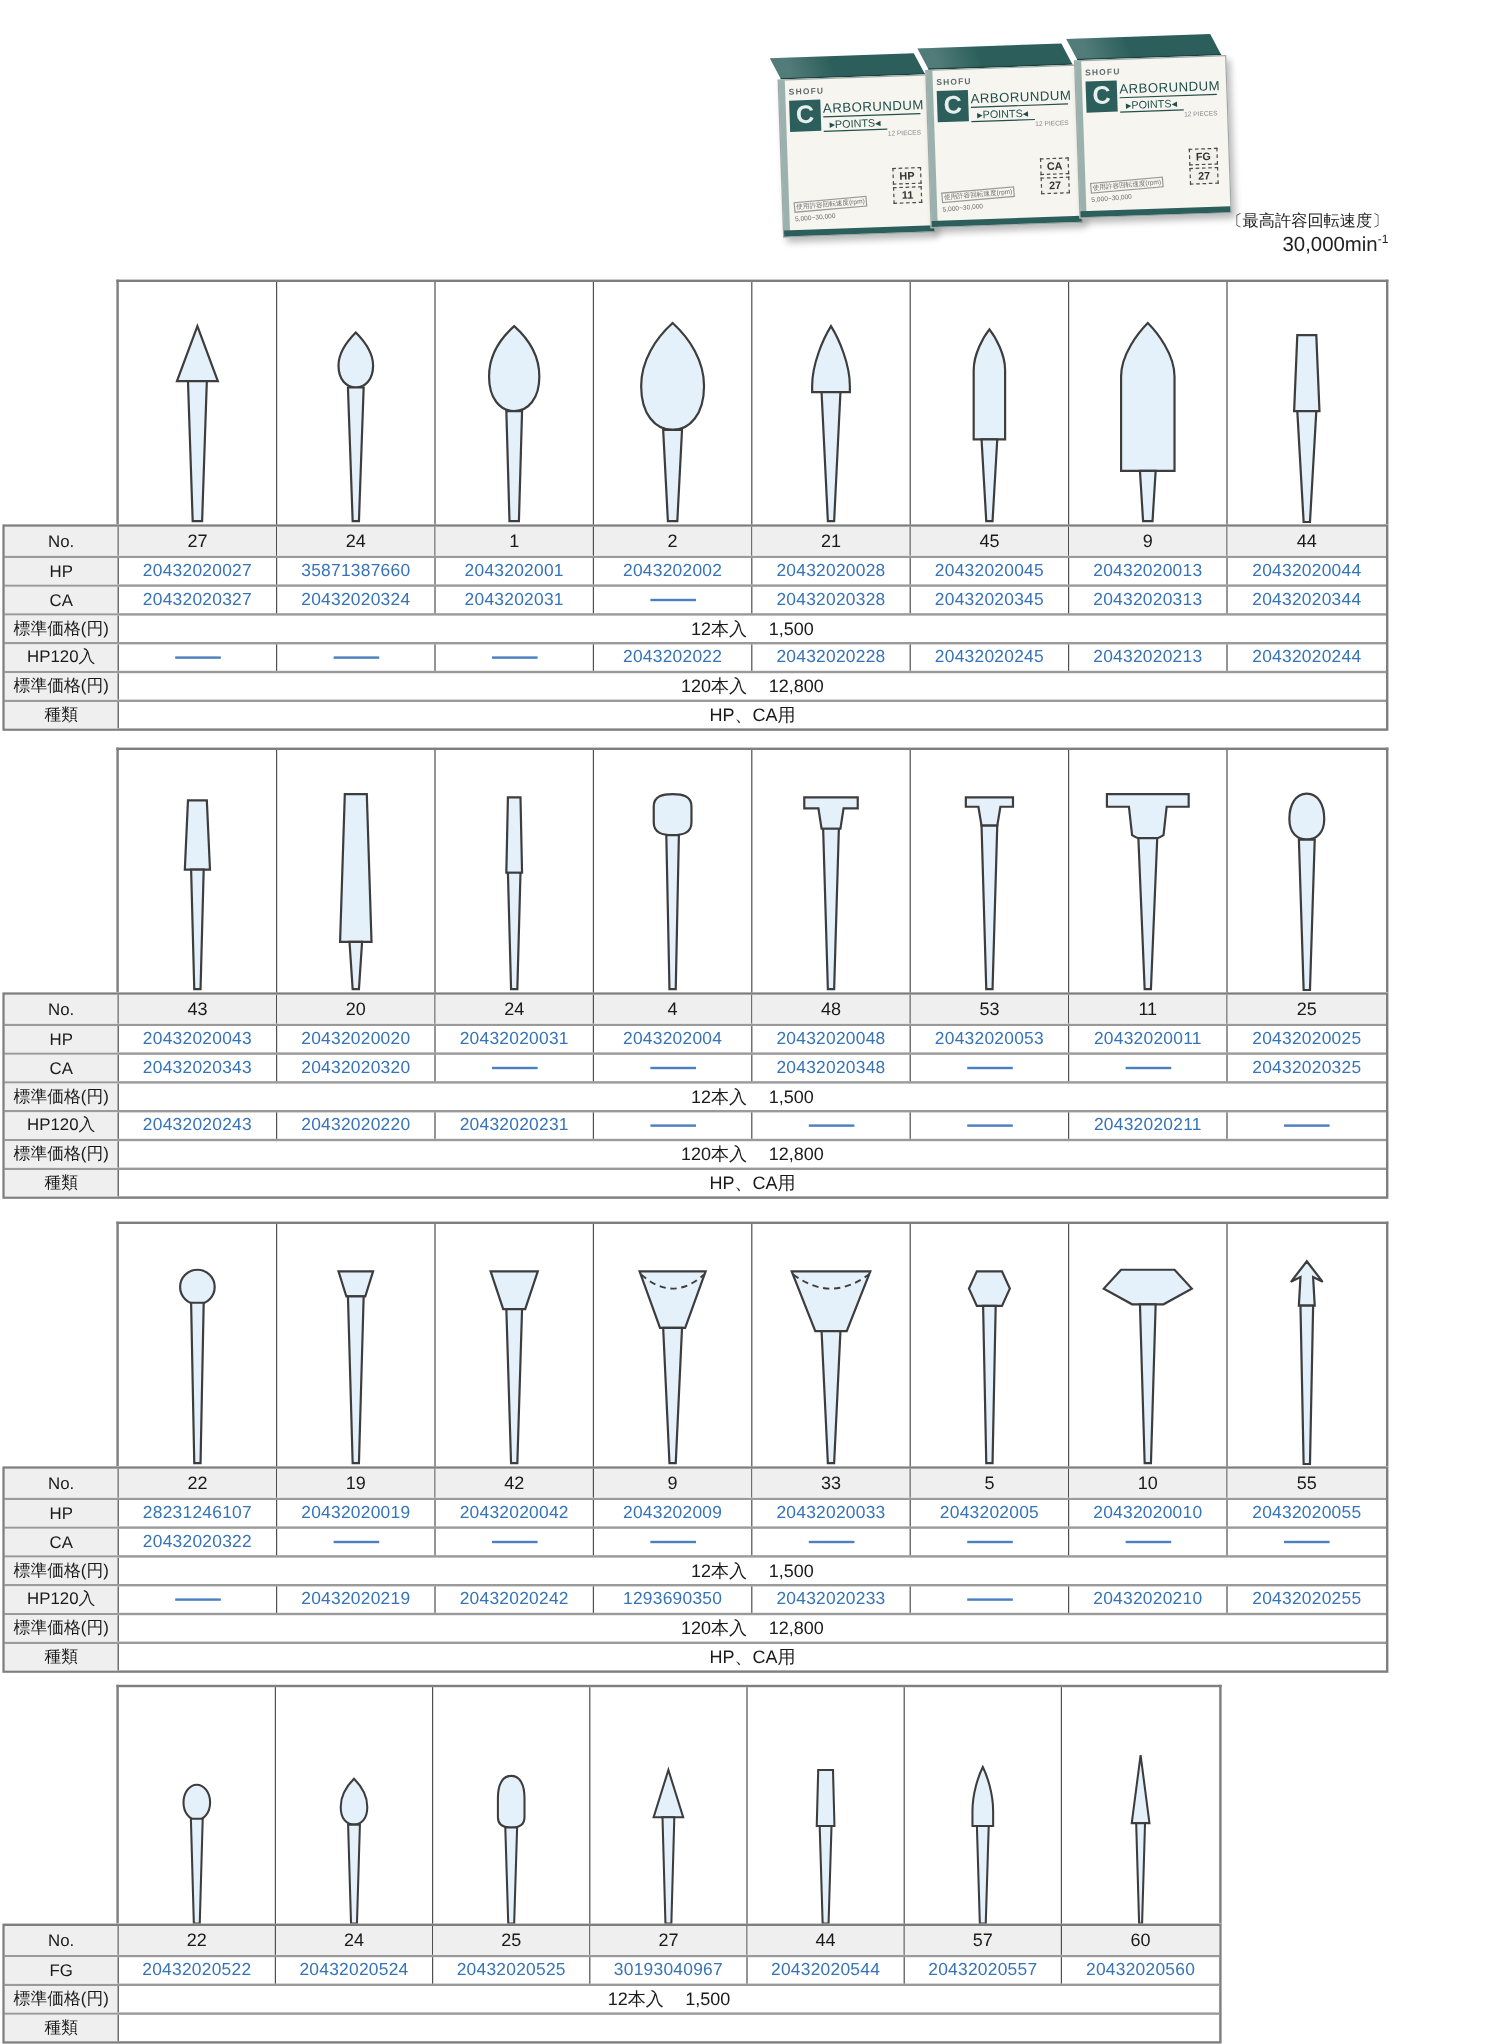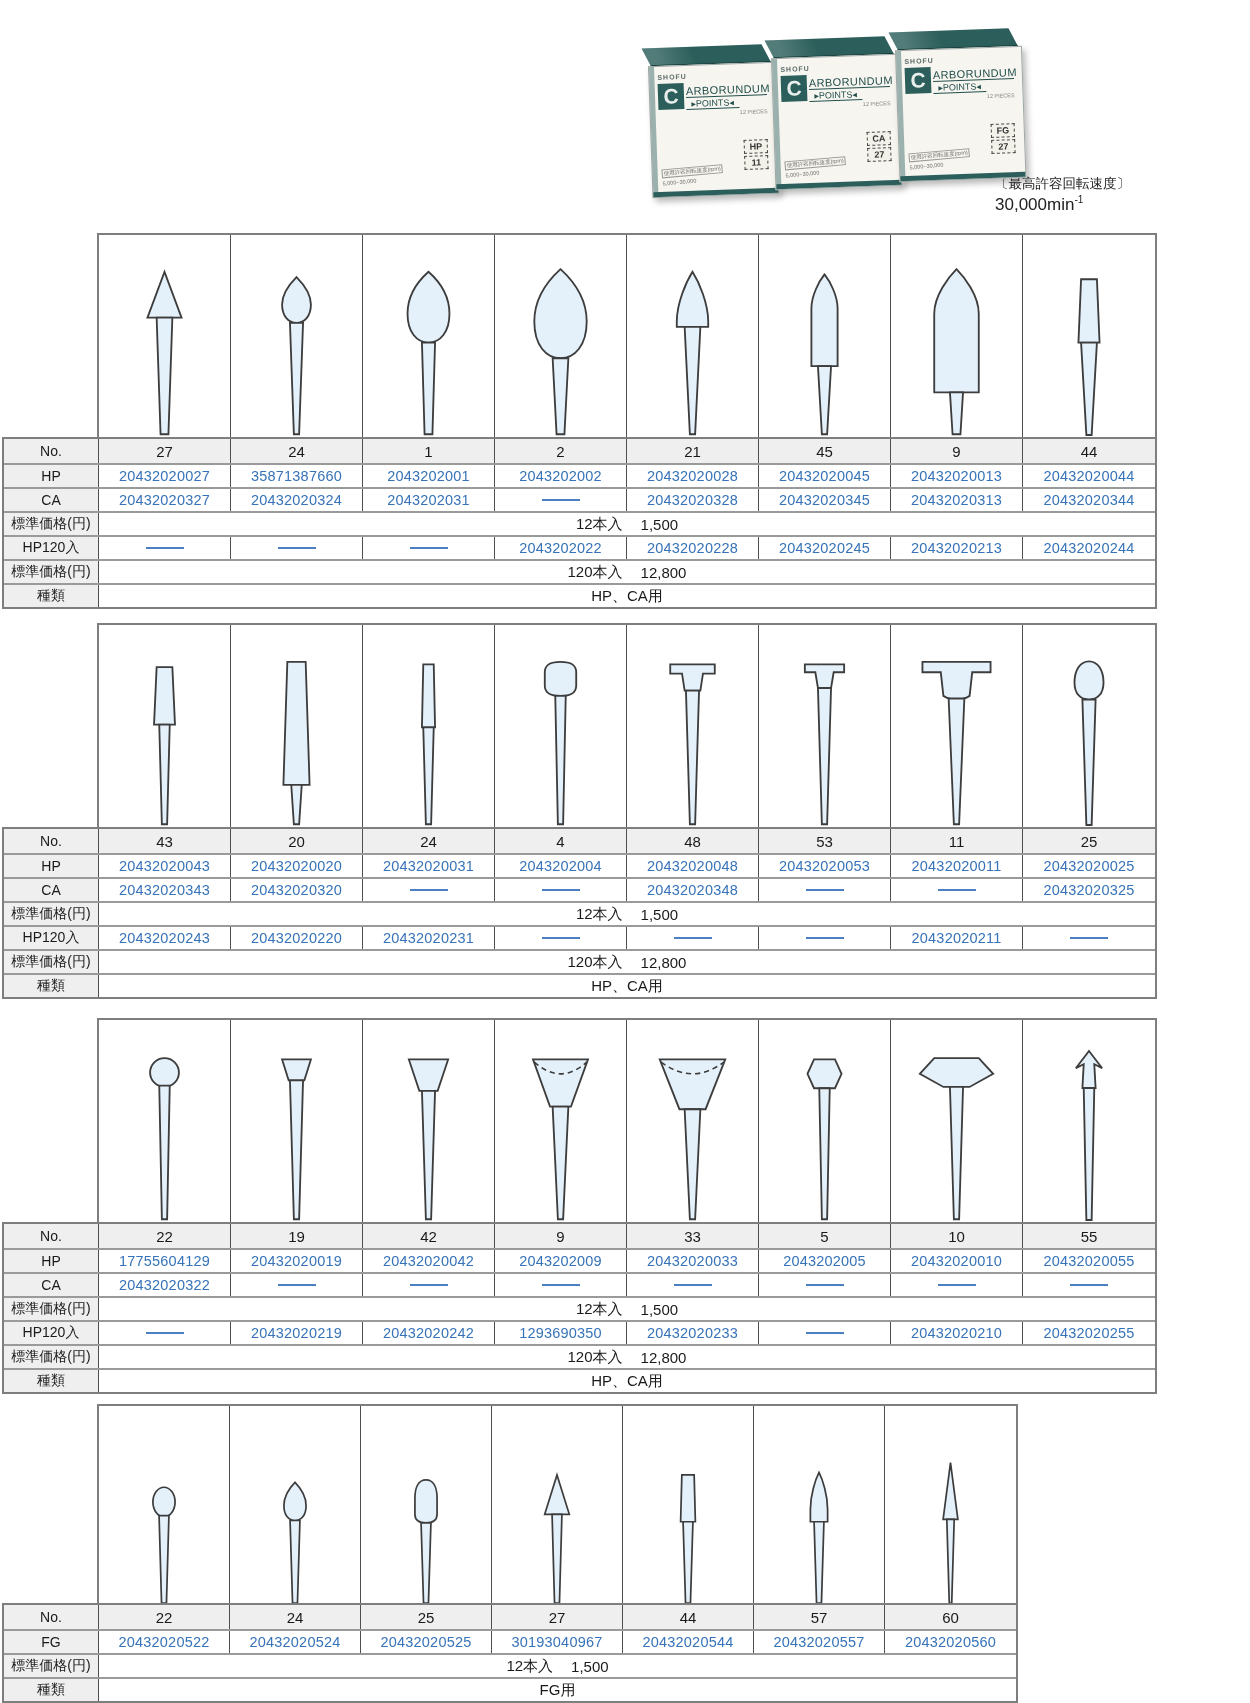--- a/index.html
+++ b/index.html
@@ -26,21 +26,21 @@
   .lt .l2{font-size:9px;color:#234f4b;border-bottom:1px solid #234f4b;width:max-content;padding:0 5px;margin-top:1px}
   .lt .l3{font-size:5.5px;color:#8a8a86;text-align:right;margin-top:1px}
   .usage{position:absolute;left:9px;bottom:12px;color:#6d6d68;transform:rotate(-3deg)}
   .usage .u1{font-size:5.5px;border:1px solid #9a9a94;display:inline-block;padding:0 1px}
   .usage .u2{font-size:5.5px;margin-top:1px}
   .tag{position:absolute;right:9px;bottom:24px;text-align:center}
   .tag div{border:1px dashed #4a4a46;font-size:9px;font-weight:bold;width:24px;line-height:12px;color:#333;background:#f2f1ea}
   .tag .tag-no{margin-top:2px}
 
   
-  .speed-note{position:absolute;left:995px;top:175px;width:162px;text-align:left}
+  .speed-note{position:absolute;left:995px;top:175px;width:162px;text-align:right}
   .speed-note .cap{font-size:13.5px;color:#222;white-space:nowrap}
   .speed-note .val{font-size:17px;color:#222;margin-top:1px}
   .speed-note sup{font-size:10px}
 
   
   .pt{position:absolute;left:2px}
   .shape-strip{display:flex;margin-left:95px;border:2px solid #7e7e7e;border-bottom:none;background:#fff}
   .shape-cell{position:relative;border-right:1px solid #4f4f4f}
   .shape-cell:last-child{border-right:none}
   .shape-cell svg{position:absolute;left:0;top:0;width:100%;height:100%}
@@ -534,21 +534,21 @@
         <div class="cell" style="width:132px">42</div>
         <div class="cell" style="width:132px">9</div>
         <div class="cell" style="width:132px">33</div>
         <div class="cell" style="width:132px">5</div>
         <div class="cell" style="width:132px">10</div>
         <div class="cell" style="width:132px">55</div>
       </div>
       <div class="row row-hp">
         <div class="lab">HP</div>
         <div class="cell" style="width:132px">
-          <span class="code">17755604129</span>
+          <span class="code">28231246107</span>
         </div>
         <div class="cell" style="width:132px">
           <span class="code">20432020019</span>
         </div>
         <div class="cell" style="width:132px">
           <span class="code">20432020042</span>
         </div>
         <div class="cell" style="width:132px">
           <span class="code">2043202009</span>
         </div>
@@ -726,18 +726,15 @@
       <div class="row row-price12">
         <div class="lab">標準価格(円)</div>
         <div class="mcell">
           <span>12本入</span>
           <span class="gap"></span>
           <span>1,500</span>
         </div>
       </div>
       <div class="row row-kind">
         <div class="lab">種類</div>
-        <div class="mcell">
-          <span>FG用</span>
-        </div>
       </div>
     </div>
   </section>
 
 </body></html>

